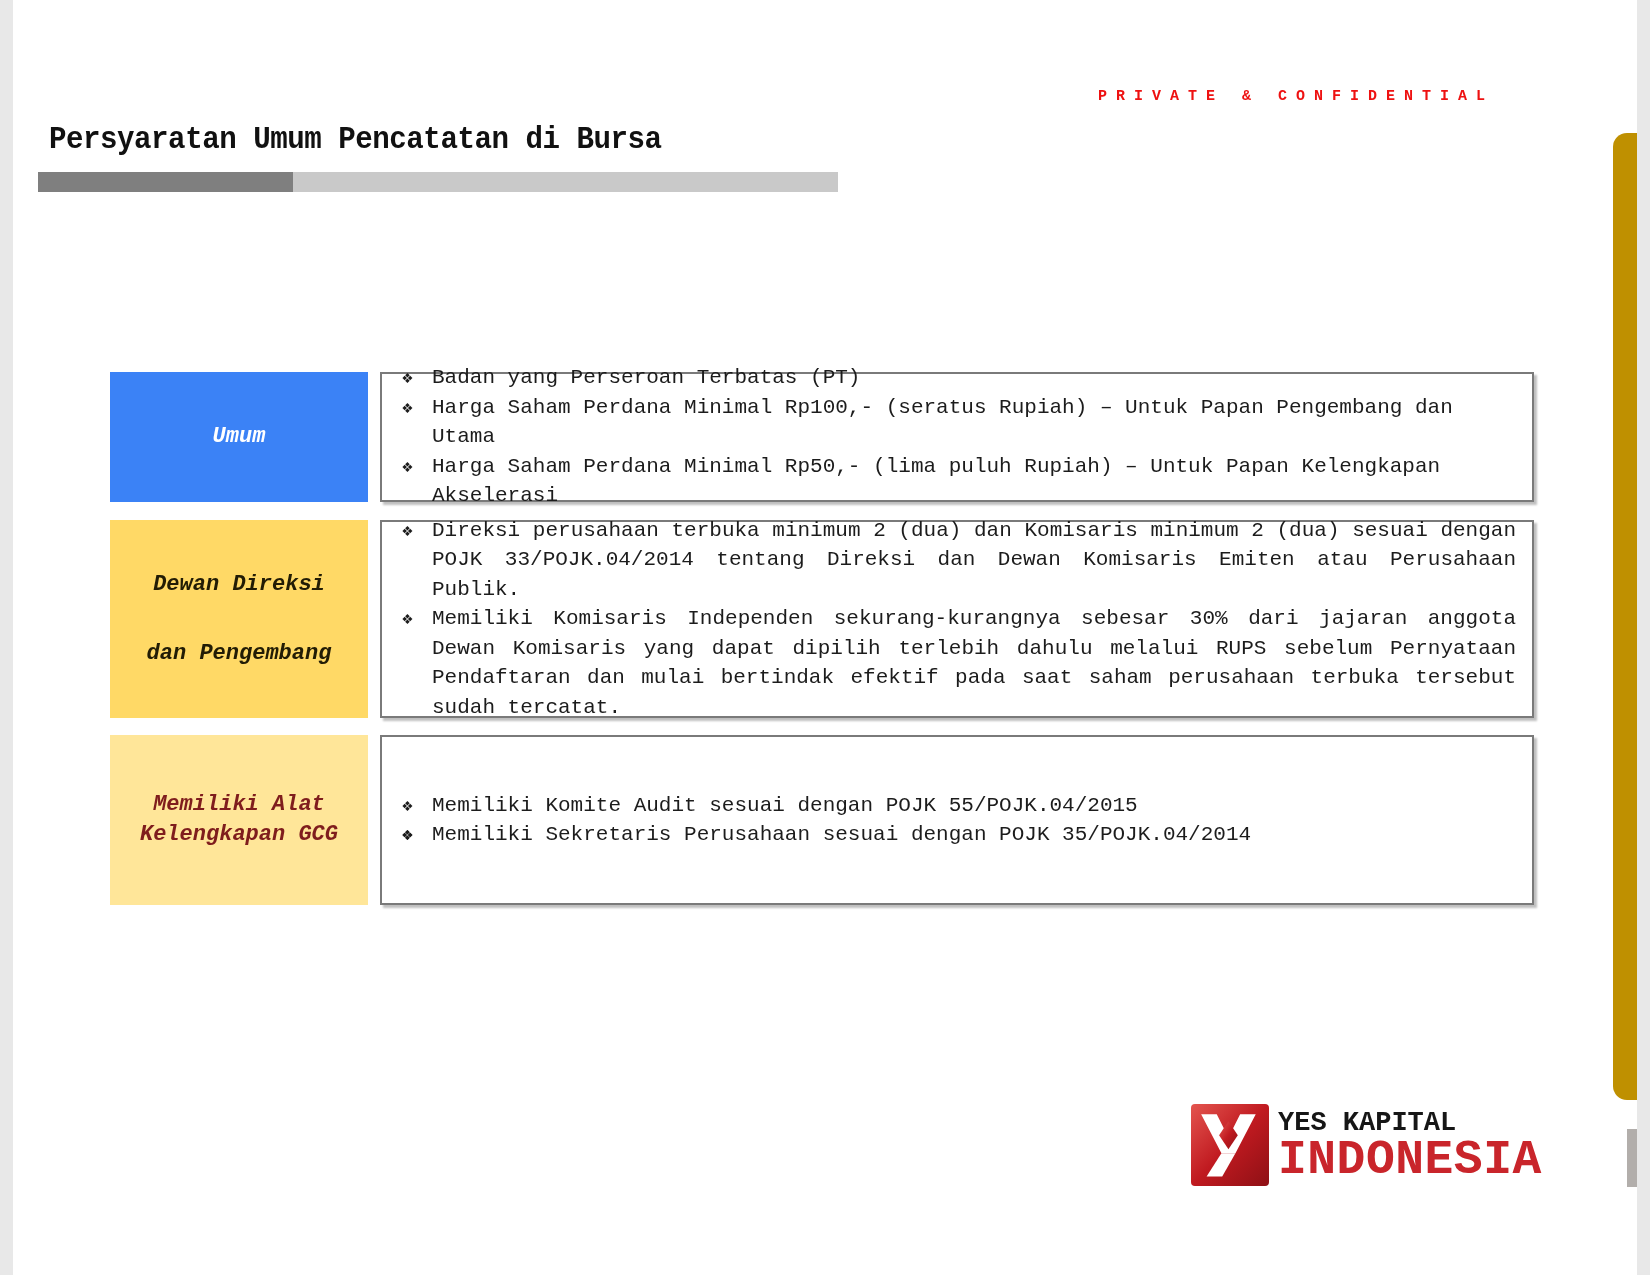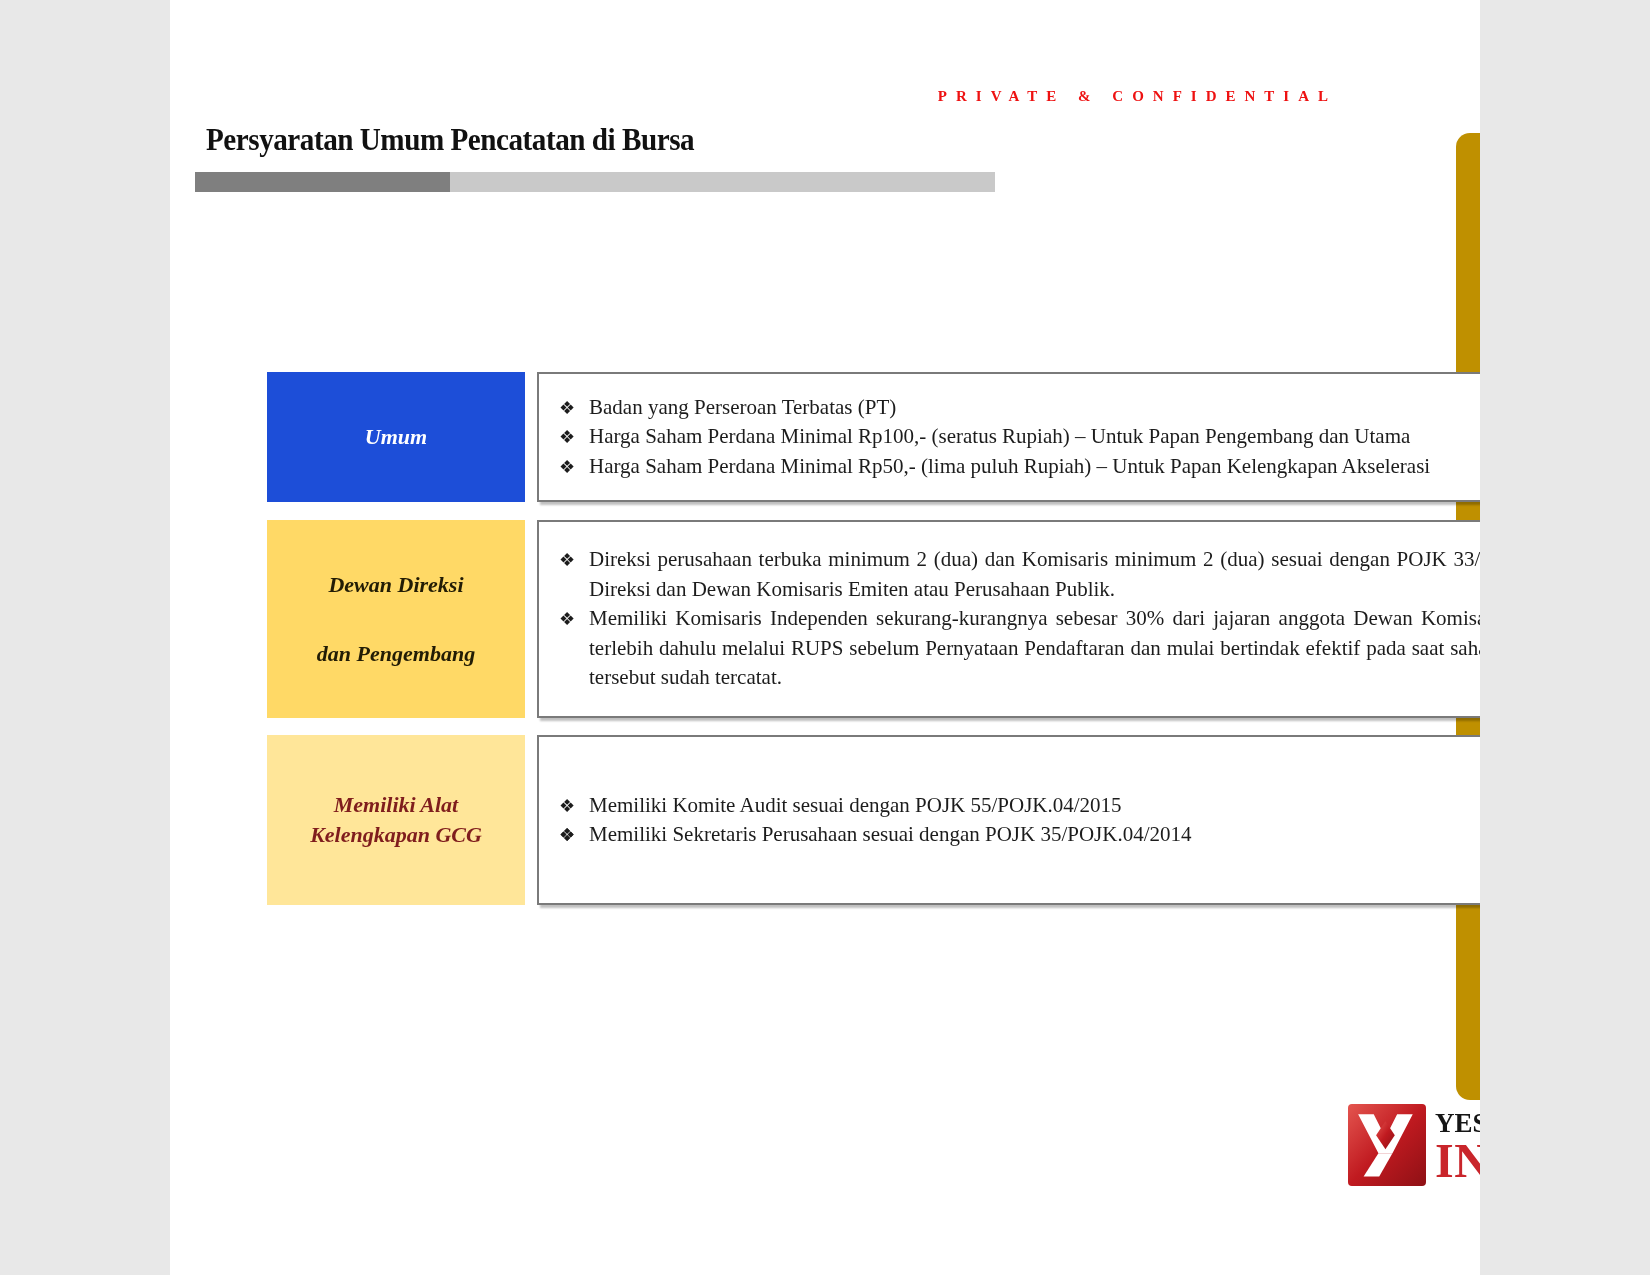--- a/index.html
+++ b/index.html
@@ -1,20 +1,20 @@
 <!DOCTYPE html>
 <html><head>
 <meta charset="utf-8">
 <style>
   * { box-sizing: border-box; }
   html,body { margin:0; padding:0; background:#e8e8e8; }
   .slide {
-    position:relative; width:1310px; height:1275px; margin:0 auto;
+    position:relative; width:1624px; height:1275px; margin:0 auto;
     background:#ffffff; overflow:hidden;
-    font-family:Liberation Serif, serif;
+    font-family:Liberation Mono, monospace;
   }
 
   
   .confidential {
     position:absolute; top:88px; right:143px;
     font-size:15px; font-weight:bold; letter-spacing:9px;
     color:#EE1111; white-space:nowrap;
   }
   .page-title {
     position:absolute; left:36px; top:122px; margin:0;
@@ -44,21 +44,21 @@
   }
   .content-box {
     position:absolute; left:270px; top:0; width:1154px; height:100%;
     background:#ffffff; border:2px solid #7a7a7a;
     box-shadow:3px 3px 2px rgba(0,0,0,0.25);
     display:flex; flex-direction:column; justify-content:center;
   }
   .row-umum    { top:372px; height:130px; }
   .row-direksi { top:520px; height:198px; }
   .row-gcg     { top:735px; height:170px; }
-  .row-umum .label-box    { background:#1d4ed8; color:#ffffff; }
+  .row-umum .label-box    { background:#3b82f6; color:#ffffff; }
   .row-direksi .label-box { background:#FFD966; color:#221c05;gap:39px; }
   .row-gcg .label-box     { background:#FFE699; color:#7f1d1d; }
 
   .bullet-list { margin:0; padding:0 16px 0 20px; list-style:none; }
   .bullet-list li {
     position:relative; padding-left:30px;
     font-size:21px; line-height:29.5px; color:#1c1c1c;
   }
   .bullet-list .bullet {
     position:absolute; left:0; top:1px; font-size:18px; color:#1c1c1c;

